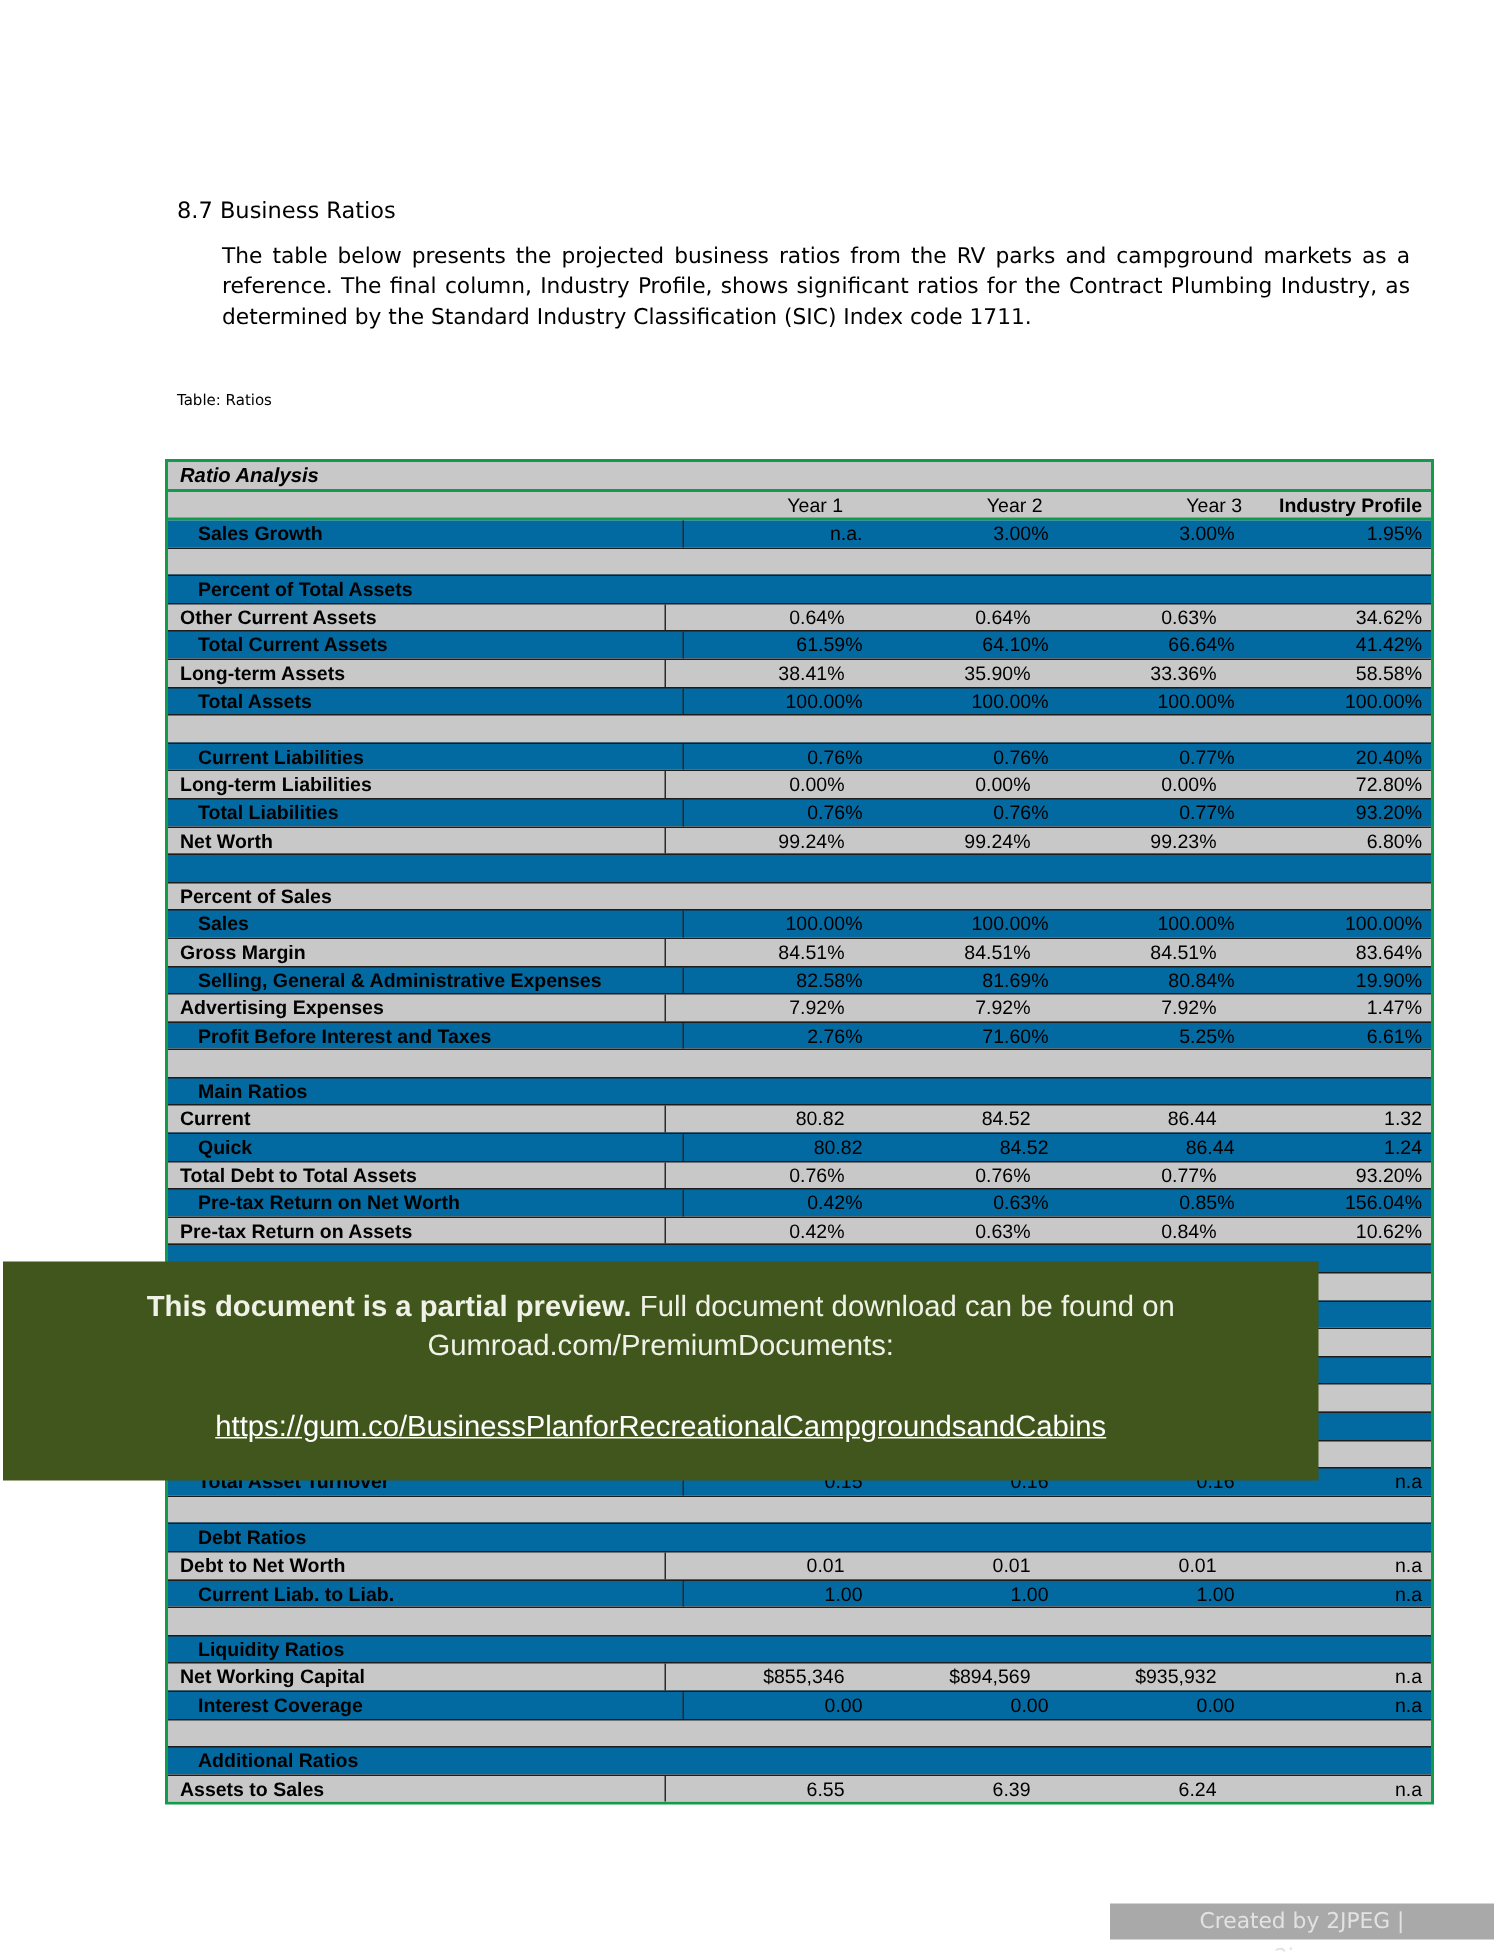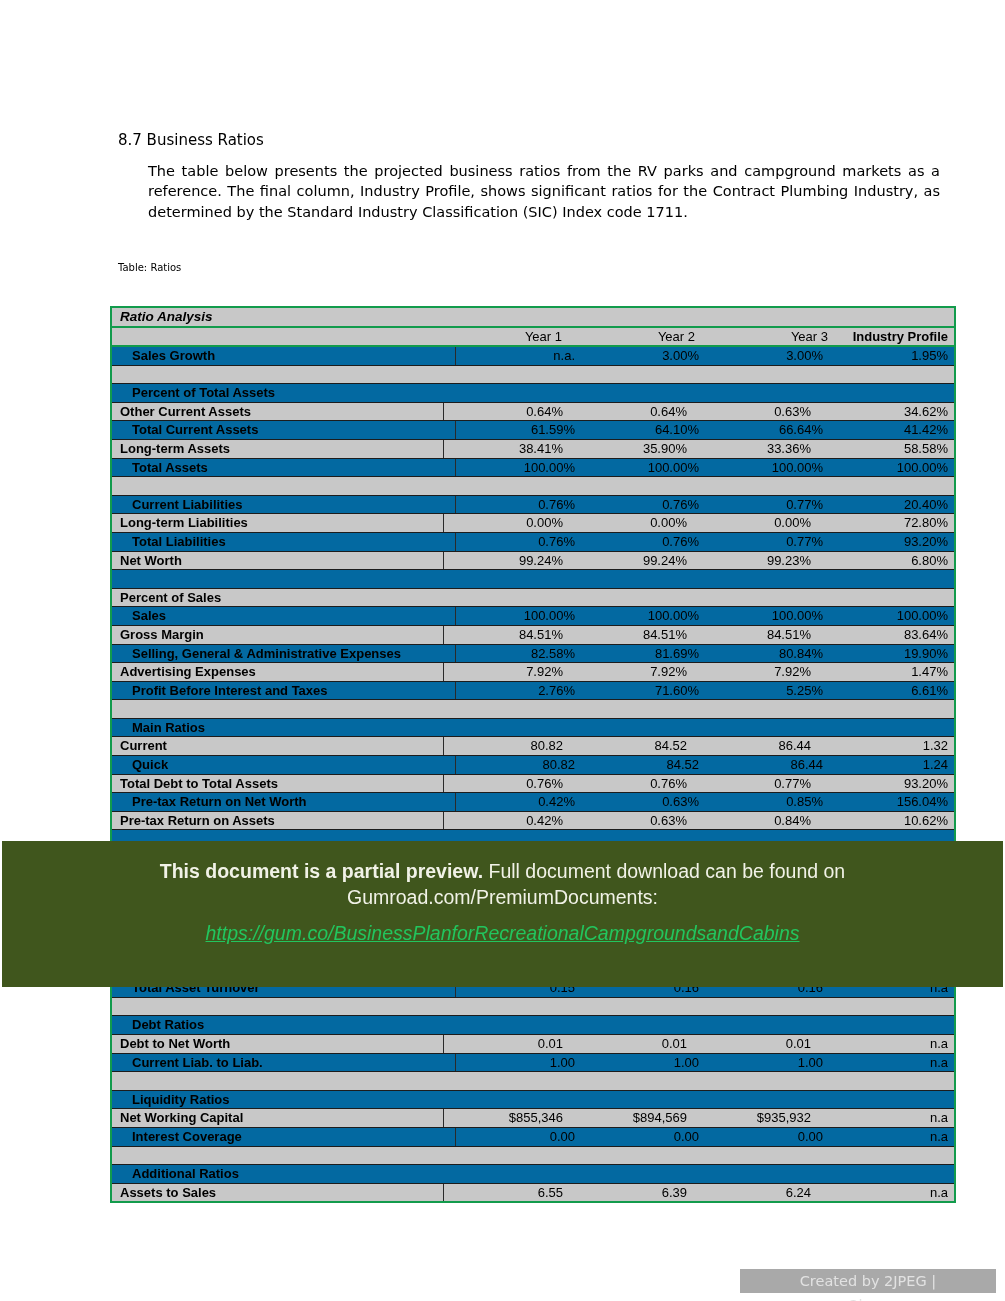--- a/index.html
+++ b/index.html
@@ -37,28 +37,28 @@
   .t-row.data .c-label{border-right:1px solid #2a2a2a;}
   .c-val{flex:0 0 119px;text-align:right;padding-right:12px;white-space:nowrap;}
   .c-val.y2,.c-val.y3{flex:0 0 112px;}
   .c-ip{flex:1 1 auto;text-align:right;padding-right:6px;font-weight:normal;white-space:nowrap;}
   .t-head-row .c-label{font-weight:normal;border-right:none;}
   .t-head-row .c-val{padding-right:21px;font-weight:normal;}
   .t-head-row .c-ip{padding-right:6px;font-weight:bold;}
 
   
   .banner{
-    position:absolute;left:2px;top:841px;width:1001px;height:146px;
+    position:absolute;left:2px;top:841px;width:877px;height:146px;
     background:#40561d;color:#f1f2e7;text-align:center;box-sizing:border-box;
     padding-top:17px;font-family:"Liberation Sans",sans-serif;
     font-size:19.5px;line-height:26px;z-index:10;
   }
   .banner-link{
-    display:block;margin-top:10px;color:#22c55e;text-decoration:underline;
-    font-size:19.5px;cursor:pointer;font-style:italic;
+    display:block;margin-top:28px;color:#ffffff;text-decoration:underline;
+    font-size:19.5px;cursor:pointer;
   }
 
   
   .wm-footer{
     position:absolute;left:740px;top:1269px;width:256px;height:24px;
     background:#a9a9a9;color:#e2e2e2;text-align:center;line-height:24px;
     font-size:14.5px;font-family:"DejaVu Sans",sans-serif;
   }
 </style>
 </head>

